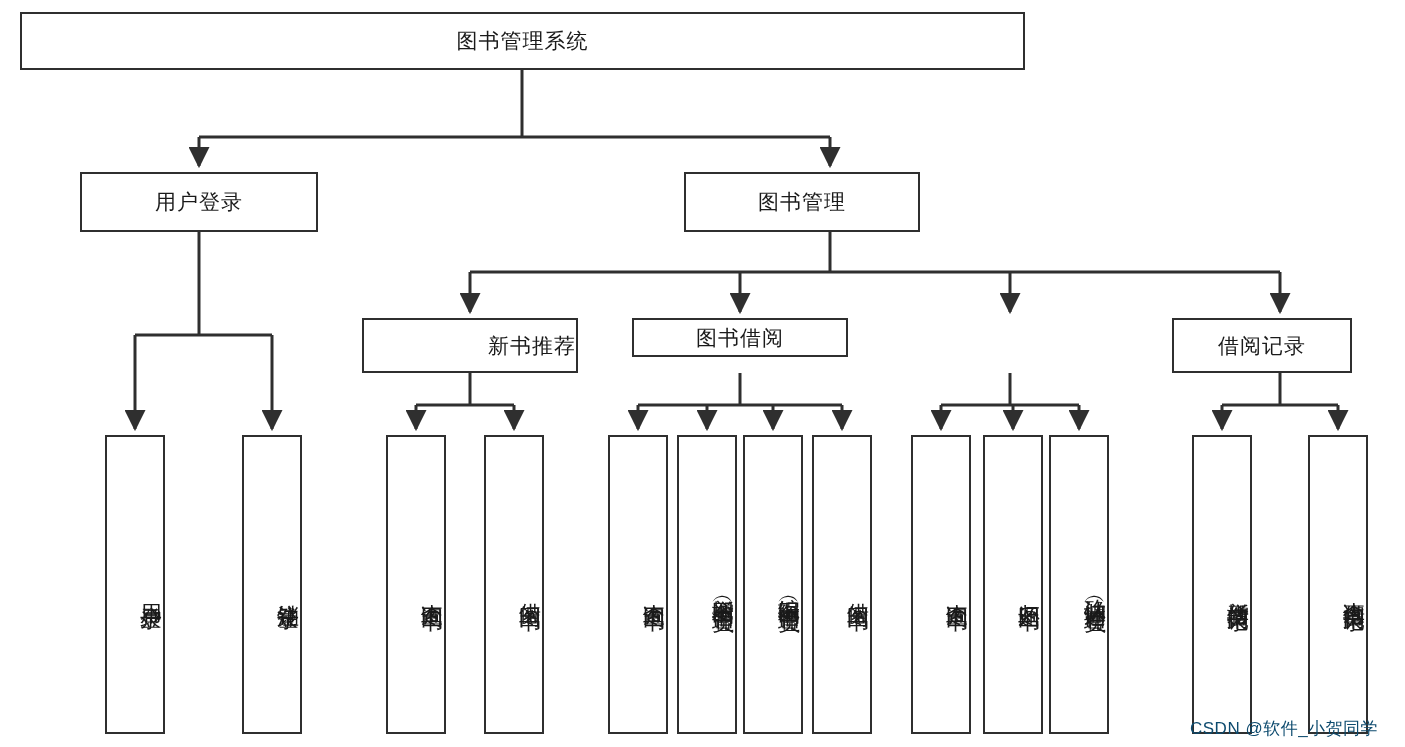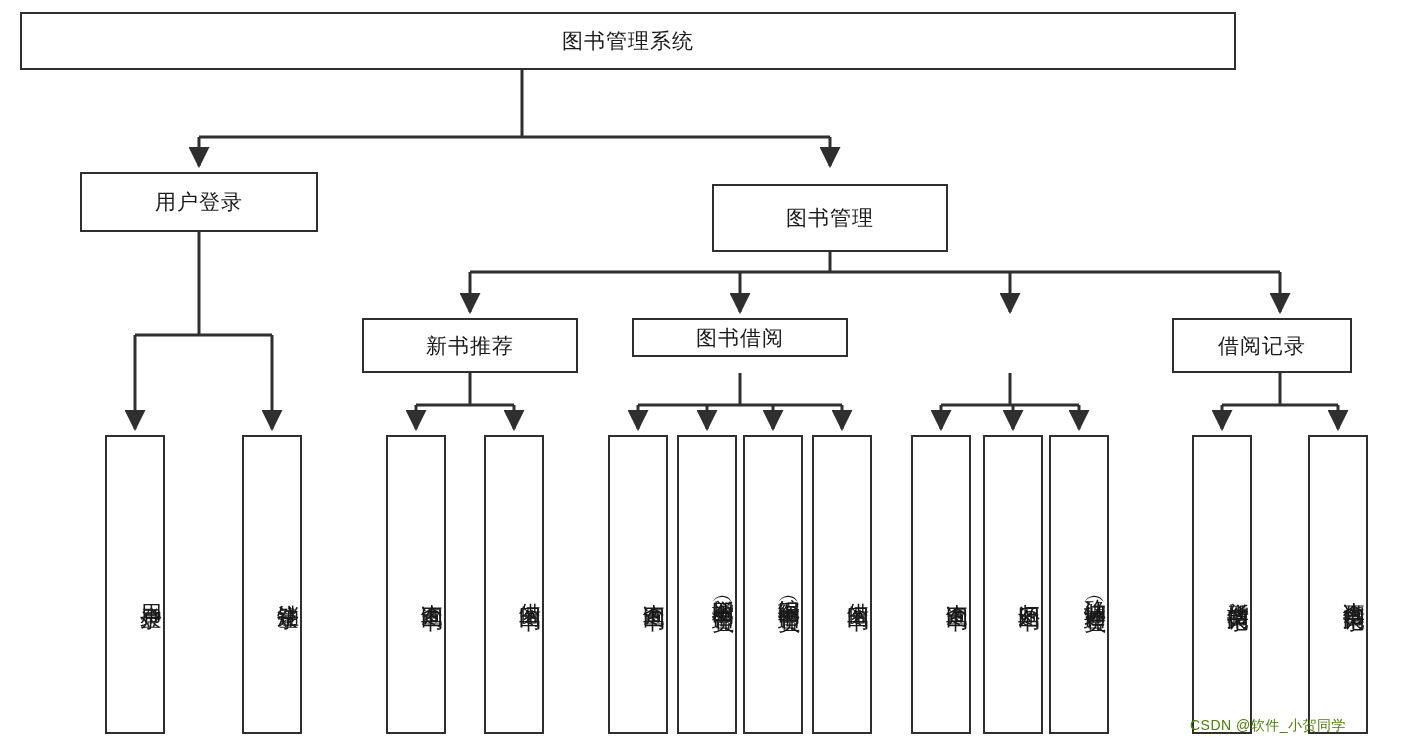--- a/index.html
+++ b/index.html
@@ -47,22 +47,22 @@
     padding-top: 10px;
     align-items: flex-start;
     justify-content: center;
     letter-spacing: 2px;
   }
   .node.v span {
     display: block;
   }
   .watermark {
     position: absolute;
-    font-size: 14px;
-    color: #4d7c0f;
+    font-size: 17px;
+    color: #0c4a6e;
     white-space: nowrap;
     letter-spacing: 0.5px;
   }
 </style>
 </head>
 <body>
 
 <div id="canvas">
 
   <svg class="edges" viewBox="0 0 1405 747" xmlns="http://www.w3.org/2000/svg">
@@ -108,32 +108,32 @@
       <path d="M 1013 405 L 1013 429" marker-end="url(#arrow)"></path>
       <path d="M 1079 405 L 1079 429" marker-end="url(#arrow)"></path>
 
       <path d="M 1280 373 L 1280 405"></path>
       <path d="M 1222 405 L 1338 405"></path>
       <path d="M 1222 405 L 1222 429" marker-end="url(#arrow)"></path>
       <path d="M 1338 405 L 1338 429" marker-end="url(#arrow)"></path>
     </g>
   </svg>
 
-  <div class="node h" style="left:20px; top:12px; width:1216px; height:58px;">
+  <div class="node h" style="left:20px; top:12px; width:1005px; height:58px;">
     <span>图书管理系统</span>
   </div>
 
   <div class="node h" style="left:80px; top:172px; width:238px; height:60px;">
     <span>用户登录</span>
   </div>
-  <div class="node h" style="left:712px; top:172px; width:236px; height:68px;margin-top:12px;">
+  <div class="node h" style="left:684px; top:172px; width:236px; height:60px;">
     <span>图书管理</span>
   </div>
 
-  <div class="node h" style="left:362px; top:318px; width:216px; height:55px;">
+  <div class="node h" style="left:362px; top:318px; width:216px; height:55px;justify-content:flex-end;">
     <span>新书推荐</span>
   </div>
   <div class="node h" style="left:632px; top:318px; width:216px; height:39px;">
     <span>图书借阅</span>
   </div>
   <div class="node h" style="left:1172px; top:318px; width:180px; height:55px;">
     <span>借阅记录</span>
   </div>
 
   <div class="node v" style="left:105px; top:435px; width:60px; height:299px;">

